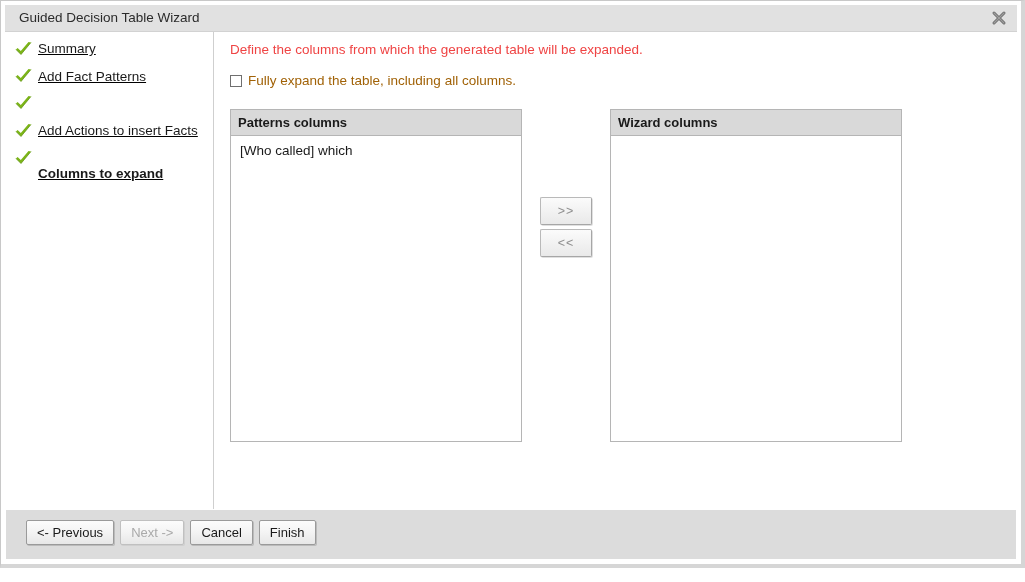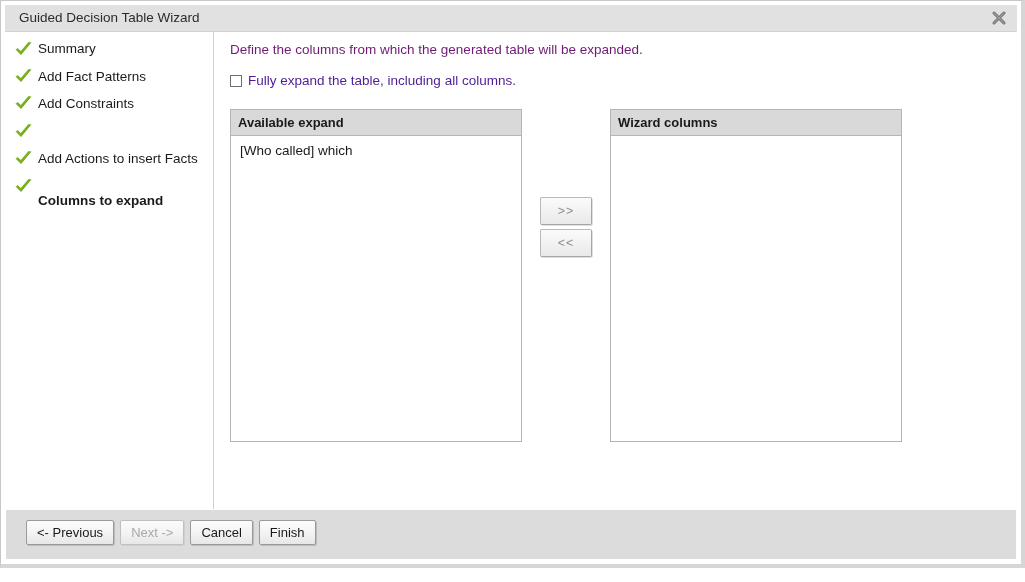--- a/index.html
+++ b/index.html
@@ -59,20 +59,21 @@
 
   
   .sidebar {
     position: absolute;
     left: 5px;
     top: 31px;
     width: 207px;
     bottom: 55px;
     background: #ffffff;
     border-right: 1px solid #cfcfcf;
+    text-decoration: underline;
   }
   .step {
     position: relative;
     height: 27.4px;
     padding-left: 32px;
     display: flex;
     align-items: center;
     font-size: 13.5px;
     color: #1a1a1a;
     white-space: nowrap;
@@ -96,32 +97,32 @@
     top: 31px;
     right: 5px;
     bottom: 55px;
     background: #ffffff;
   }
   .intro-text {
     position: absolute;
     left: 16px;
     top: 10px;
     font-size: 13.5px;
-    color: #701a75;
+    color: #ef4444;
     white-space: nowrap;
   }
 
   .fullexpand-row {
     position: absolute;
     left: 16px;
     top: 41px;
     display: flex;
     align-items: center;
     font-size: 13.5px;
-    color: #4c1d95;
+    color: #a16207;
     white-space: nowrap;
   }
   .cb {
     width: 12px;
     height: 12px;
     box-sizing: border-box;
     border: 1px solid #6f6f6f;
     background: #ffffff;
     margin-right: 6px;
     margin-top: 1px;
@@ -269,29 +270,20 @@
     <div class="step">
       <span class="check-icon">
         <svg width="17" height="15" viewBox="0 0 17 15">
           <path d="M1 8 L6 13 L16 1 L13.5 0.5 L5.8 9.6 L2.6 6.6 Z" fill="#7cb518"></path>
           <path d="M1 8 L6 13 L16 1" fill="none" stroke="#5d8f0e" stroke-width="0.7"></path>
         </svg>
       </span>
       <span class="step-label">Add Fact Patterns</span>
     </div>
 
-    <div class="step">
-      <span class="check-icon">
-        <svg width="17" height="15" viewBox="0 0 17 15">
-          <path d="M1 8 L6 13 L16 1 L13.5 0.5 L5.8 9.6 L2.6 6.6 Z" fill="#7cb518"></path>
-          <path d="M1 8 L6 13 L16 1" fill="none" stroke="#5d8f0e" stroke-width="0.7"></path>
-        </svg>
-      </span>
-      <span class="step-label">Add Constraints</span>
-    </div>
 
     <div class="step">
       <span class="check-icon">
         <svg width="17" height="15" viewBox="0 0 17 15">
           <path d="M1 8 L6 13 L16 1 L13.5 0.5 L5.8 9.6 L2.6 6.6 Z" fill="#7cb518"></path>
           <path d="M1 8 L6 13 L16 1" fill="none" stroke="#5d8f0e" stroke-width="0.7"></path>
         </svg>
       </span>
     </div>
 
@@ -320,21 +312,21 @@
   <div class="main">
 
     <div class="intro-text">Define the columns from which the generated table will be expanded.</div>
 
     <div class="fullexpand-row">
       <span class="cb"></span>
       <span>Fully expand the table, including all columns.</span>
     </div>
 
     <div class="listbox available">
-      <div class="listbox-header">Available expand</div>
+      <div class="listbox-header">Patterns columns</div>
       <div class="listbox-body">
         <div class="list-item">[Who called] which</div>
       </div>
     </div>
 
     <div class="transfer-buttons">
       <button class="xfer-btn">&gt;&gt;</button>
       <button class="xfer-btn">&lt;&lt;</button>
     </div>
 

